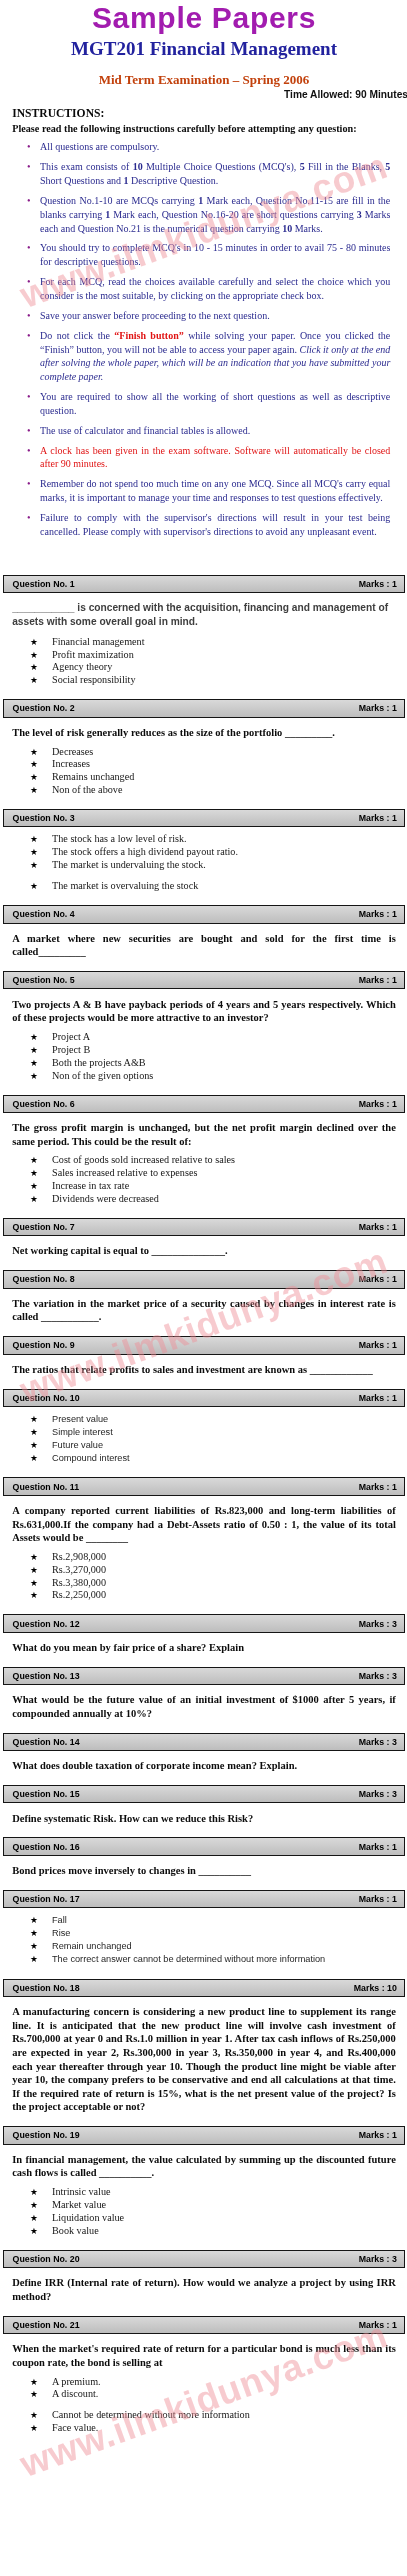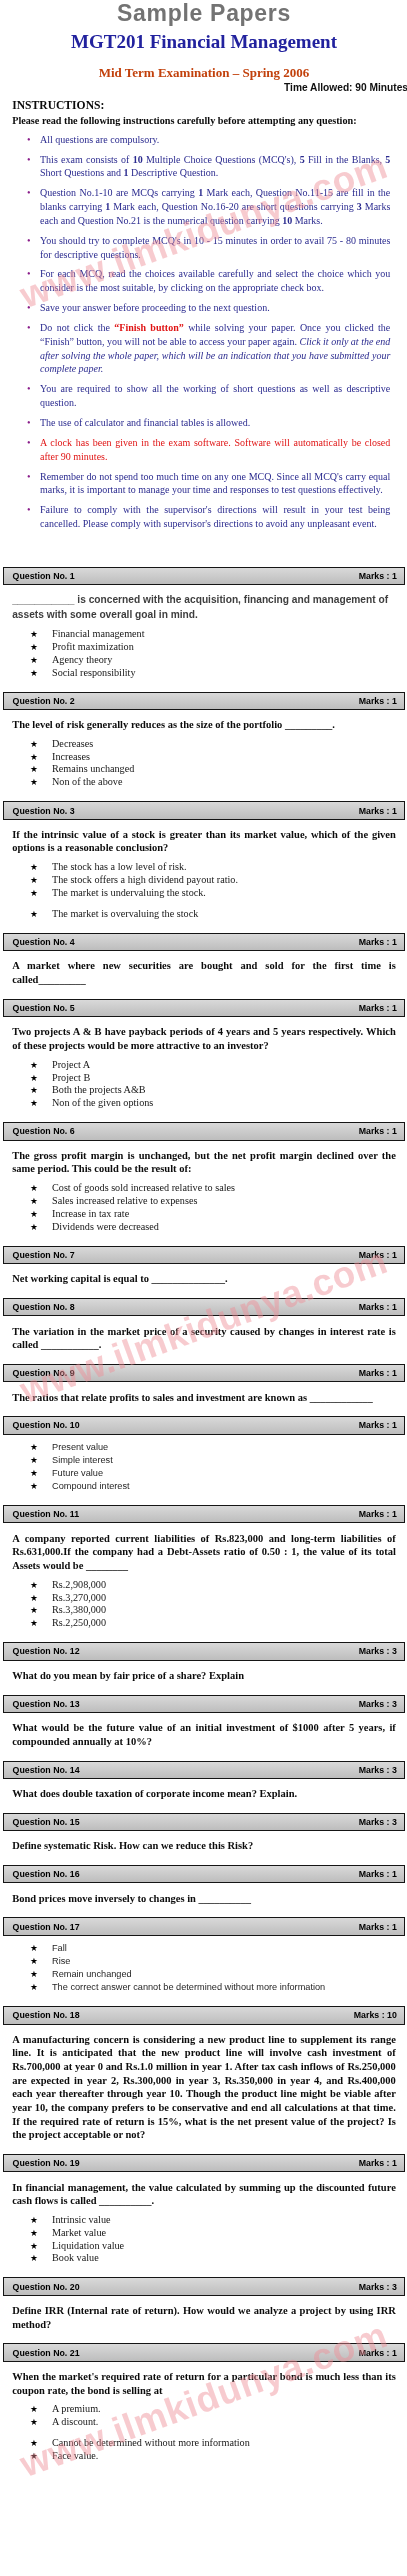--- a/index.html
+++ b/index.html
@@ -1,21 +1,21 @@
 <!DOCTYPE html>
 <html style="font-size:11px"><head>
 <meta charset="utf-8">
 <style>
   html,body{margin:0;padding:0;background:#ffffff;}
   .page{position:relative;width:408px;height:2576px;overflow:hidden;background:#fff;
         font-family:"Liberation Serif", serif;}
   
   .header{text-align:center;padding-top:1.4px;}
-  .sample{font-family:"Liberation Sans",sans-serif;font-weight:800;font-size:23px;line-height:1.1;
-          color:#737373;letter-spacing:0.7px;}
+  .sample{font-family:"Liberation Sans",sans-serif;font-weight:800;font-size:30px;line-height:1.1;
+          color:#a21caf;letter-spacing:0.7px;}
   .course{font-family:"Liberation Serif",serif;font-weight:bold;font-size:19px;line-height:1.15;
           color:#22229e;margin-top:4.1px;}
   .midterm{font-family:"Liberation Serif",serif;font-weight:bold;font-size:13px;line-height:1.2;
            color:#c2410c;margin-top:12px;}
   .time{font-family:"Liberation Sans",sans-serif;font-weight:bold;font-size:10.2px;line-height:1.2;
         color:#101010;margin-top:1.4px;text-align:right;}
   
   .instr-head{font-family:"Liberation Serif",serif;font-weight:bold;font-size:11.6px;margin:5.4px 12.2px 0;color:#0b0b0b;}
   .instr-intro{font-family:"Liberation Serif",serif;font-weight:bold;font-size:10.2px;margin:2.7px 12.2px 0;
                color:#0b0b0b;white-space:nowrap;}
@@ -166,21 +166,20 @@
             <span class="star">★</span>
             <span>Non of the above</span>
           </div>
         </div>
       </div>
       <div class="qsec">
         <div class="qbar">
           <span>Question No. 3</span>
           <span>Marks : 1</span>
         </div>
-        <div class="qtext serif">If the intrinsic value of a stock is greater than its market value, which of the given options is a reasonable conclusion?</div>
         <div class="opts serif">
           <div class="opt">
             <span class="star">★</span>
             <span>The stock has a low level of risk.</span>
           </div>
           <div class="opt">
             <span class="star">★</span>
             <span>The stock offers a high dividend payout ratio.</span>
           </div>
           <div class="opt">

